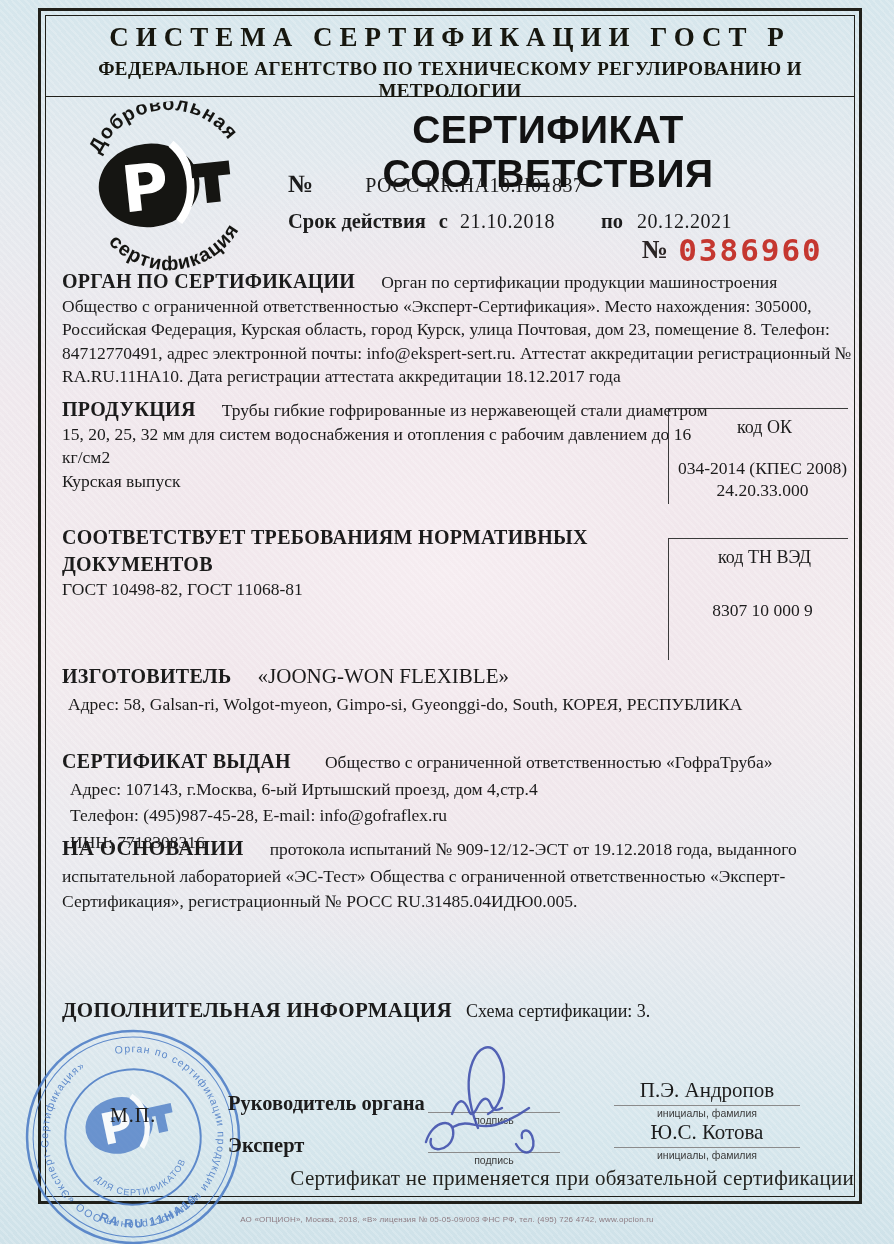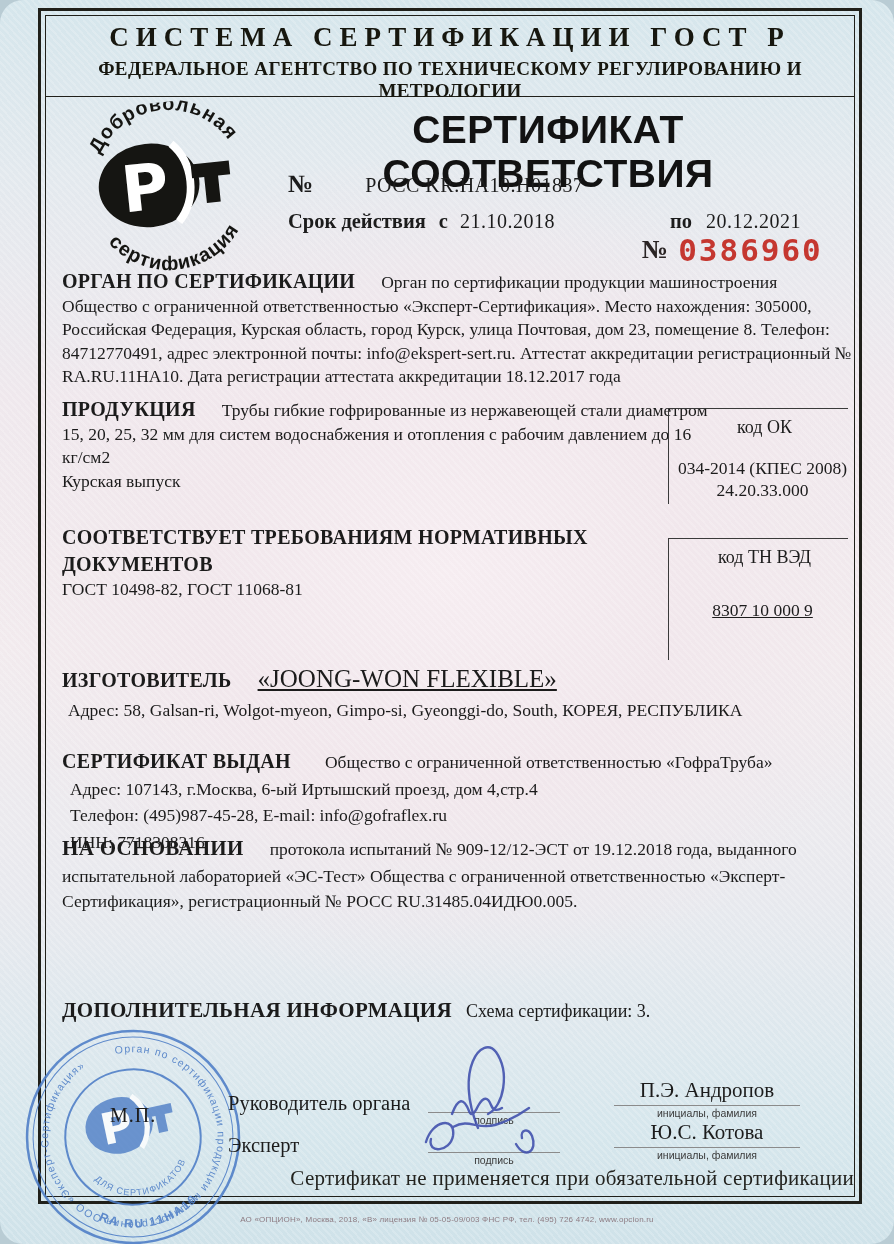--- a/index.html
+++ b/index.html
@@ -3,21 +3,21 @@
 <meta charset="utf-8">
 <style>
   html,body{margin:0;padding:0;}
   body{background:#b9ccd4;}
   .page{
     position:relative; width:894px; height:1244px; overflow:hidden;
     background:
       repeating-linear-gradient(48deg, rgba(255,255,255,0.18) 0 2px, rgba(0,0,0,0) 2px 5px),
       radial-gradient(ellipse 70% 45% at 50% 46%, #f6edf1 0%, #f1e7ec 38%, rgba(241,231,236,0) 75%),
       linear-gradient(180deg, #d5e6ec 0%, #e3e9ee 14%, #efe8ed 32%, #f2ebee 52%, #e8e9ee 72%, #d7e7ed 90%, #cfe2e9 100%);
-    font-family:"Liberation Serif", serif; color:#1c1c1c;border-radius:23px;
+    font-family:"Liberation Serif", serif; color:#1c1c1c;
   }
   .frame{position:absolute; left:38px; top:8px; right:32px; bottom:40px; border:3px solid #20201a;}
   .frame-inner{position:absolute; inset:4px; border:1.5px solid #20201a;}
   .header-rule{position:absolute; left:0; right:0; top:80px; border-bottom:1.5px solid #20201a;}
 
   .hdr1{position:absolute; left:50px; right:44px; top:22px; text-align:center;
         font-weight:bold; font-size:27px; letter-spacing:7px; color:#17170f;}
   .hdr2{position:absolute; left:50px; right:44px; top:58px; text-align:center;
         font-weight:bold; font-size:19px; letter-spacing:0.4px; color:#17170f;}
 
@@ -25,21 +25,21 @@
   .title{position:absolute; left:242px; top:108px; width:612px; text-align:center;
          font-family:"Liberation Sans", sans-serif; font-weight:bold; font-size:39px;
          letter-spacing:0.5px; color:#121212;}
 
   .row-number{position:absolute; left:288px; top:170px;}
   .row-number .nosign{font-size:25px; font-weight:bold;}
   .row-number .val{font-size:20px; margin-left:52px; letter-spacing:0.5px;}
   .row-validity{position:absolute; left:288px; top:210px; font-size:20px;}
   .row-validity b{font-size:20.5px;}
   .row-validity .d1{margin-left:12px; letter-spacing:0.5px;}
-  .row-validity .po{margin-left:115px;}
+  .row-validity .po{margin-left:46px;}
   .row-validity .d2{margin-left:14px; letter-spacing:0.5px;}
   .row-blank{position:absolute; left:642px; top:232px;}
   .row-blank .nosign{font-size:26px; font-weight:bold; color:#2a2424; vertical-align:middle;}
   .row-blank .val{font-family:"DejaVu Sans Mono", monospace; font-weight:bold; font-size:31px;
                   letter-spacing:2px; color:#c53730; vertical-align:middle; margin-left:10px;}
 
   .sec{position:absolute; left:62px; font-size:17.5px; line-height:1.34; color:#1b1b1b;}
   .sec .lbl{font-weight:bold; font-size:20px; letter-spacing:0.3px;}
   .sec .lbl-big{font-weight:bold; font-size:21px; letter-spacing:0.3px;}
   .sec .gap{display:inline-block; width:26px;}
@@ -53,23 +53,23 @@
   .basis{top:834px; width:788px; line-height:1.42;}
   .additional{top:996px; width:792px;}
 
   .codebox{position:absolute; left:668px; width:180px; border-top:1.5px solid #3a3a3a; border-left:1.5px solid #3a3a3a;
            font-size:17.5px; padding:8px 0 0 12px; box-sizing:border-box;text-align:center;}
   .codebox .cb-label{font-size:18px;}
   .codebox .cb-val{margin-top:14px; margin-left:-4px; line-height:1.25;}
   .box-ok{top:408px; height:96px;}
   .box-ok .cb-val{margin-top:20px;}
   .box-tnved{top:538px; height:122px;}
-  .box-tnved .cb-val{margin-top:32px;text-decoration:underline;}
-
-  .sign-label{position:absolute; left:228px; font-weight:normal; font-size:20.5px;}
+  .box-tnved .cb-val{margin-top:32px;}
+
+  .sign-label{position:absolute; left:228px; font-weight:bold; font-size:20.5px;}
   .sign-head{top:1092px;} .sign-expert{top:1134px;}
   .sigline{position:absolute; border-bottom:1.2px solid #8b8b8b; text-align:center;}
   .sigline .cap{display:block; padding-top:2px; font-family:"Liberation Sans", sans-serif;
                 font-size:10.5px; color:#3b3b3b;}
   .sl1{left:428px; top:1090px; width:132px; height:22px;}
   .sl2{left:428px; top:1130px; width:132px; height:22px;}
   .nameline{position:absolute; text-align:center; border-bottom:1.2px solid #8b8b8b;}
   .nameline .nm{display:block; font-size:21px; padding-bottom:2px;}
   .nameline .cap{position:absolute; left:0; right:0; top:100%; padding-top:2px;
                  font-family:"Liberation Sans", sans-serif; font-size:10.5px; color:#3b3b3b;}
@@ -156,21 +156,21 @@
     <span class="lbl">СООТВЕТСТВУЕТ ТРЕБОВАНИЯМ НОРМАТИВНЫХ ДОКУМЕНТОВ</span><br>
     <span>ГОСТ 10498-82, ГОСТ 11068-81</span>
   </div>
 
   <div class="codebox box-tnved">
     <div class="cb-label">код ТН ВЭД</div>
     <div class="cb-val">8307 10 000 9</div>
   </div>
 
   <div class="sec manufacturer">
-    <span class="lbl">ИЗГОТОВИТЕЛЬ</span><span class="gap"></span><span style="font-size:25px;text-decoration:underline;">«JOONG-WON FLEXIBLE»</span>
+    <span class="lbl">ИЗГОТОВИТЕЛЬ</span><span class="gap"></span><span style="font-size:21px;">«JOONG-WON FLEXIBLE»</span>
     <div class="addr">Адрес: 58, Galsan-ri, Wolgot-myeon, Gimpo-si, Gyeonggi-do, South, КОРЕЯ, РЕСПУБЛИКА</div>
   </div>
 
   <div class="sec issued">
     <span class="lbl">СЕРТИФИКАТ ВЫДАН</span><span class="gap" style="width:34px;"></span><span>Общество с ограниченной ответственностью «ГофраТруба»</span>
     <div class="sub">Адрес: 107143, г.Москва, 6-ый Иртышский проезд, дом 4,стр.4</div>
     <div class="sub">Телефон: (495)987-45-28, E-mail: info@gofraflex.ru</div>
     <div class="sub">ИНН: 7718308316</div>
   </div>
 

